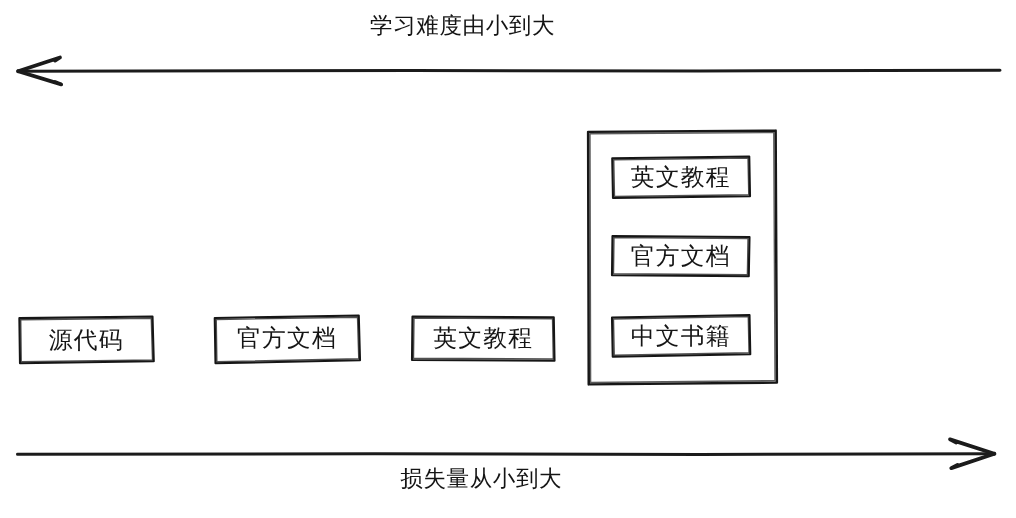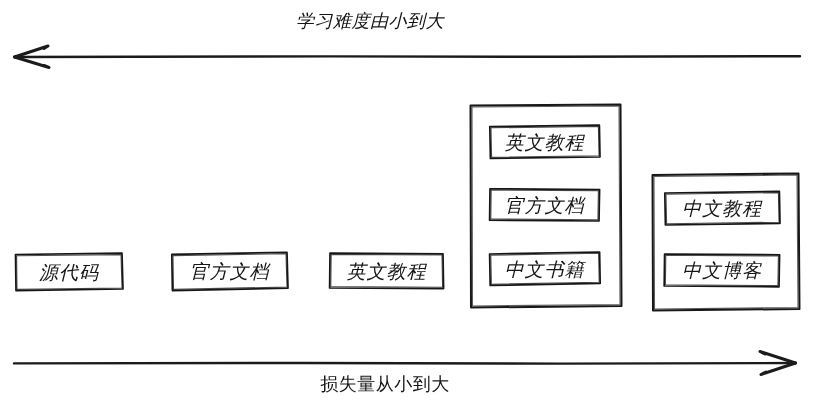--- a/index.html
+++ b/index.html
@@ -24,21 +24,20 @@
     line-height: 1;
     color: #141414;
     white-space: nowrap;
     letter-spacing: 0.5px;
   }
   #label-top {
     left: 0;
     top: 12px;
     width: 740px;
     text-align: center;
-    font-style: italic;
   }
   #label-bottom {
     left: 0;
     top: 375px;
     width: 770px;
     text-align: center;
   }
   .arrow-svg {
     position: absolute;
     left: 0;
@@ -68,21 +67,20 @@
     width: 100%;
     height: 100%;
     display: flex;
     align-items: center;
     justify-content: center;
     font-size: 19px;
     line-height: 1;
     color: #151515;
     letter-spacing: 1px;
     white-space: nowrap;
-    font-style: italic;
   }
   .group-box {
     position: absolute;
     box-sizing: border-box;
     background: #ffffff;
   }
   .group-box .sketch {
     position: absolute;
     left: 0;
     top: 0;
@@ -168,48 +166,20 @@
       <svg class="sketch" viewBox="0 0 113 36" preserveAspectRatio="none">
         <g fill="none" stroke="#161616" stroke-width="1.7" stroke-linecap="round" stroke-linejoin="round">
           <path d="M1.6,3 L111.6,1 L112.2,32.4 L2.2,34.4 Z"></path>
           <path d="M2.8,4.2 L110.6,2.2 L111.2,31.2 L3.4,33.2 Z" stroke-width="1.1" opacity="0.75"></path>
         </g>
       </svg>
       <div class="node-label">中文书籍</div>
     </div>
   </div>
 
-  <div class="group-box" style="left:650px; top:172px; width:151px; height:140px;">
-    <svg class="sketch" viewBox="0 0 151 140" preserveAspectRatio="none">
-      <g fill="none" stroke="#171717" stroke-width="2" stroke-linecap="round" stroke-linejoin="round">
-        <path d="M2.5,3 L148.5,1.5 L149.5,137 L3,138.5 Z"></path>
-        <path d="M4,4.5 L147,3 L148,135.5 L4.5,137 Z" stroke-width="1.1" opacity="0.7"></path>
-      </g>
-    </svg>
-
-    <div class="node" style="left:13px; top:18px; width:118px; height:37px;">
-      <svg class="sketch" viewBox="0 0 118 37" preserveAspectRatio="none">
-        <g fill="none" stroke="#161616" stroke-width="1.7" stroke-linecap="round" stroke-linejoin="round">
-          <path d="M1.8,3 L116.4,1.4 L117,33.4 L2.4,35 Z"></path>
-          <path d="M3,4.2 L115.4,2.6 L116,32.2 L3.6,33.8 Z" stroke-width="1.1" opacity="0.75"></path>
-        </g>
-      </svg>
-      <div class="node-label">中文教程</div>
-    </div>
-
-    <div class="node" style="left:13px; top:80px; width:118px; height:37px;">
-      <svg class="sketch" viewBox="0 0 118 37" preserveAspectRatio="none">
-        <g fill="none" stroke="#161616" stroke-width="1.7" stroke-linecap="round" stroke-linejoin="round">
-          <path d="M1.6,2 L116.6,2.8 L116,34.8 L1.2,34 Z"></path>
-          <path d="M2.8,3.2 L115.4,4 L114.9,33.6 L2.4,32.8 Z" stroke-width="1.1" opacity="0.75"></path>
-        </g>
-      </svg>
-      <div class="node-label">中文博客</div>
-    </div>
-  </div>
 
   <svg class="arrow-svg" id="arrow-bottom-wrap" width="813" height="44">
     <g fill="none" stroke="#1b1b1b" stroke-width="2.4" stroke-linecap="round" stroke-linejoin="round">
       <path d="M14,21.4 L300,21 L560,21.6 L795,21"></path>
       <path d="M795.5,21 L760,9.5 L765,12" stroke-width="3"></path>
       <path d="M795.5,21 L761,32.5 L766,30" stroke-width="3"></path>
     </g>
   </svg>
 
   <div class="axis-label" id="label-bottom">损失量从小到大</div>

